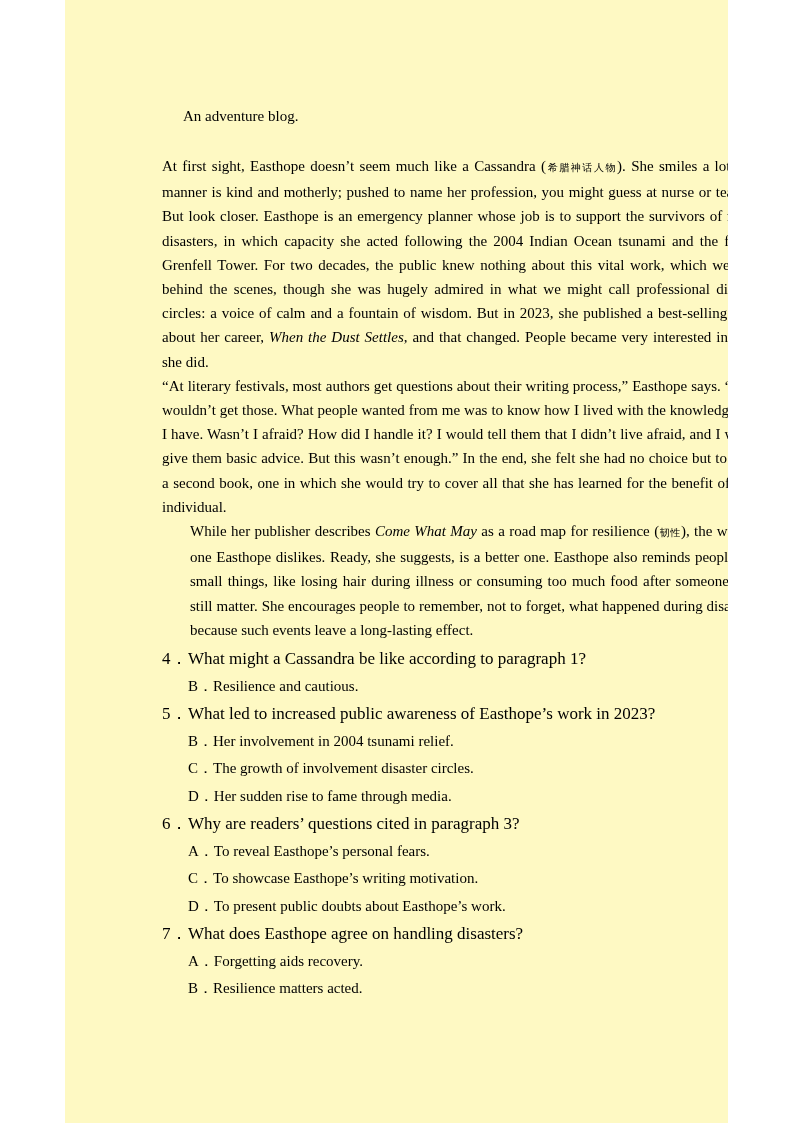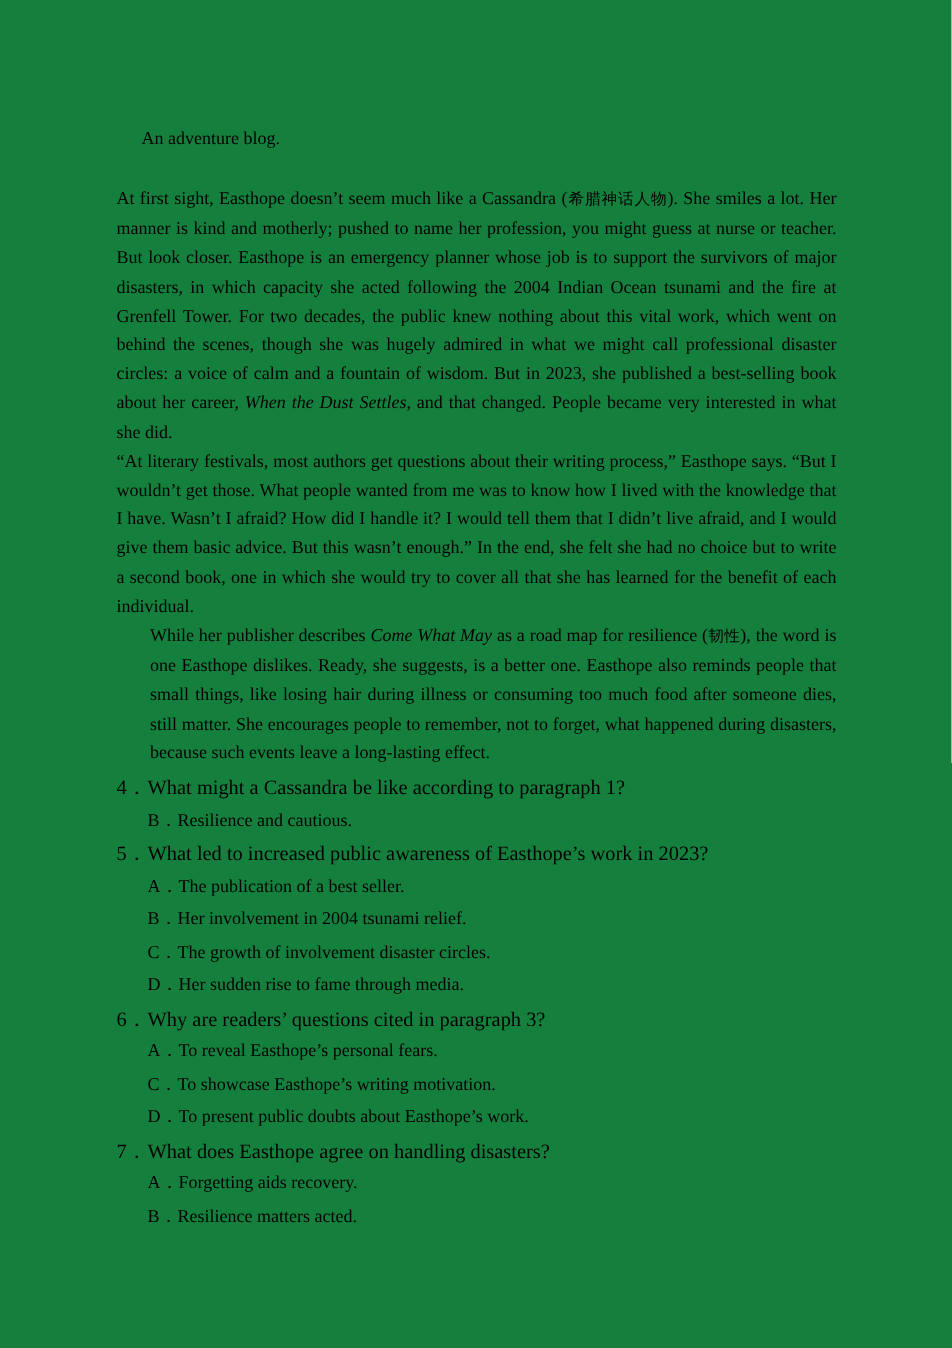--- a/index.html
+++ b/index.html
@@ -7,24 +7,24 @@
     margin: 0;
     padding: 0;
     background: #ffffff;
   }
   body {
     font-family: "Liberation Serif", "DejaVu Serif", serif;
     color: #000000;
   }
   .page {
     position: relative;
-    width: 793px;
+    width: 663px;
     height: 1123px;
     margin: 0 auto;
-    background: #15803d;
+    background: #fef9c3;
     overflow: hidden;
     box-sizing: border-box;
   }
   .content {
     position: absolute;
     left: 97px;
     top: 104px;
     width: 600px;
   }
 
@@ -49,21 +49,21 @@
   }
   .passage.p1 { margin-bottom: 0px; }
   .passage.p2 { margin-bottom: 0px; }
   .passage.p3 { margin-bottom: 3px; margin-left: 28px; }
 
   .passage .ital {
     font-style: italic;
   }
   .cn {
     font-family: "DejaVu Sans", "Liberation Sans", sans-serif;
-    font-size: 13px;
+    font-size: 10px;
   }
 
   
   .question-block {
     margin: 0;
     padding: 0;
   }
   .q-stem {
     font-size: 17px;
     line-height: 27.5px;
@@ -117,23 +117,20 @@
     <div id="questions">
         <div class="question-block">
           <p class="q-stem"><span class="q-num">4．</span><span>What might a Cassandra be like according to paragraph 1?</span></p>
           <div class="opt-row two-col">
             <span class="opt"><span class="opt-letter">B．</span><span>Resilience and cautious.</span></span>
           </div>
         </div>
         <div class="question-block">
           <p class="q-stem"><span class="q-num">5．</span><span>What led to increased public awareness of Easthope’s work in 2023?</span></p>
           <div class="opt-row single">
-            <span class="opt"><span class="opt-letter">A．</span><span>The publication of a best seller.</span></span>
-          </div>
-          <div class="opt-row single">
             <span class="opt"><span class="opt-letter">B．</span><span>Her involvement in 2004 tsunami relief.</span></span>
           </div>
           <div class="opt-row single">
             <span class="opt"><span class="opt-letter">C．</span><span>The growth of involvement disaster circles.</span></span>
           </div>
           <div class="opt-row single">
             <span class="opt"><span class="opt-letter">D．</span><span>Her sudden rise to fame through media.</span></span>
           </div>
         </div>
         <div class="question-block">

